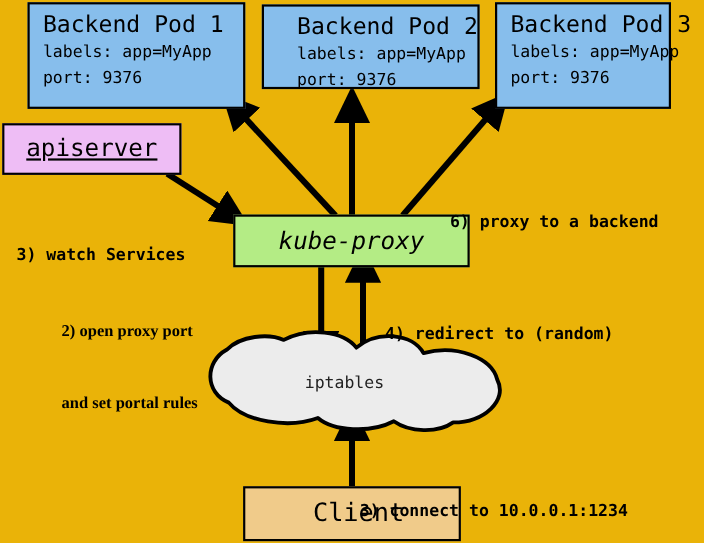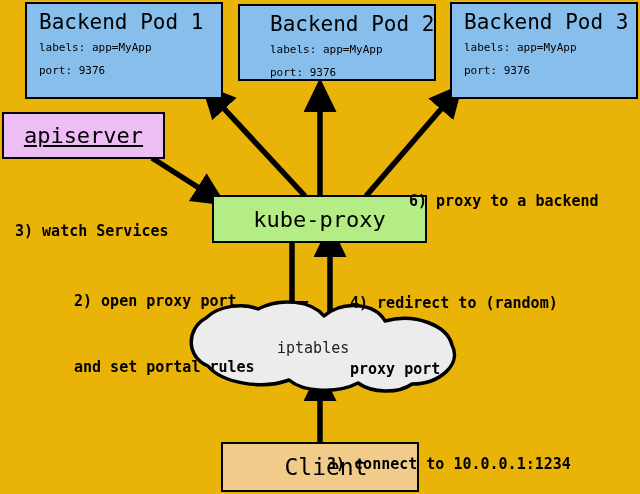--- a/index.html
+++ b/index.html
@@ -36,21 +36,21 @@
     padding: 4px 0 0 12px;
   }
   .pod-title {
     font-size: 21px;
     line-height: 28px;
     color: #000;
     letter-spacing: 0px;
     white-space: nowrap;
   }
   .pod-line {
-    font-size: 11px;
+    font-size: 15px;
     line-height: 23px;
     color: #000;
     white-space: nowrap;
   }
   .apiserver {
     background: #eebdf5;
     display: flex;
     align-items: center;
     justify-content: center;
   }
@@ -141,55 +141,54 @@
     <div class="pod-line">labels: app=MyApp</div>
     <div class="pod-line">port: 9376</div>
   </div>
 
   <div class="node pod" style="left:238px; top:4px; width:198px; height:77px;padding-left:30px;">
     <div class="pod-title">Backend Pod 2</div>
     <div class="pod-line">labels: app=MyApp</div>
     <div class="pod-line">port: 9376</div>
   </div>
 
-  <div class="node pod" style="left:450px; top:2px; width:188px; height:97px;">
+  <div class="node pod" style="left:450px; top:2px; width:160px; height:97px;">
     <div class="pod-title">Backend Pod 3</div>
     <div class="pod-line">labels: app=MyApp</div>
     <div class="pod-line">port: 9376</div>
   </div>
 
   <div class="node apiserver" style="left:2px; top:112px; width:163px; height:47px;text-decoration:underline;">
     <div class="apiserver-label">apiserver</div>
   </div>
 
-  <div class="node kubeproxy" style="left:212px; top:195px; width:215px; height:48px;">
+  <div class="node kubeproxy" style="left:212px; top:195px; width:215px; height:48px;font-style:italic;">
     <div class="kubeproxy-label">kube-proxy</div>
   </div>
 
   <div class="cloud-label" style="left:277px; top:339px;">iptables</div>
 
   <div class="node client" style="left:221px; top:442px; width:198px; height:50px;padding-left:12px;">
     <div class="client-label">Client</div>
   </div>
 
   <div class="step" style="left:15px; top:176px;">
     <div>3) watch Services</div>
   </div>
 
-  <div class="step" style="left:74px; top:246px;">
+  <div class="step" style="left:56px; top:246px;font-family:Liberation Serif, serif;">
     <div>2) open proxy port</div>
     <div>and set portal rules</div>
   </div>
 
   <div class="step" style="left:327px; top:409px;">
     <div>3) connect to 10.0.0.1:1234</div>
   </div>
 
   <div class="step" style="left:350px; top:248px;">
     <div>4) redirect to (random)</div>
-    <div>proxy port</div>
   </div>
 
   <div class="step" style="left:409px; top:146px;">
     <div>6) proxy to a backend</div>
   </div>
 
 </div>
 
 </body></html>

